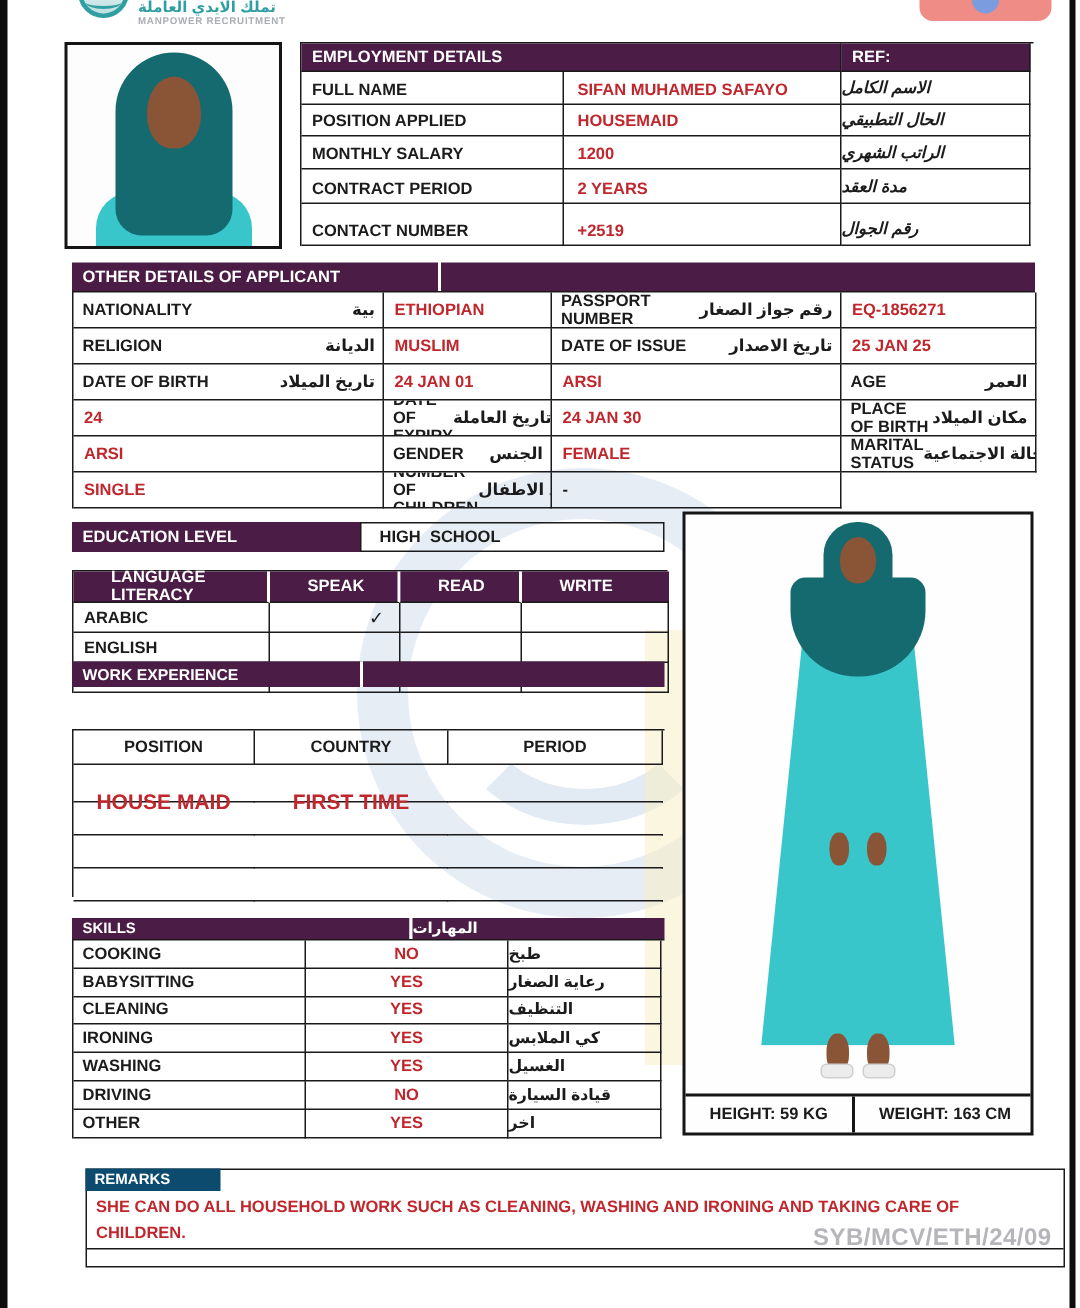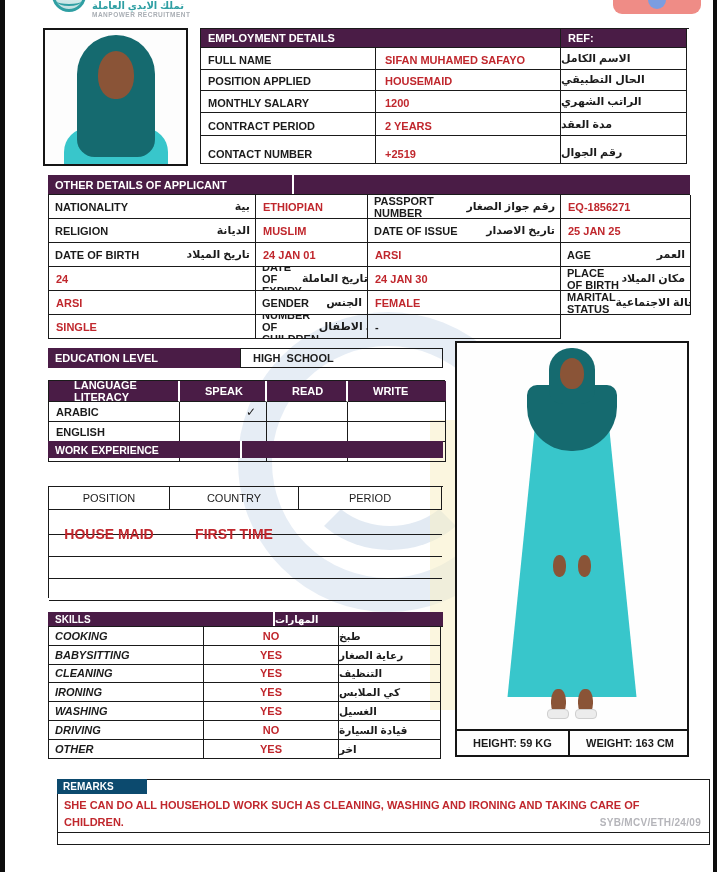--- a/index.html
+++ b/index.html
@@ -59,21 +59,21 @@
   
   .emp-table { position:absolute; left:200px; top:28px; width:489px; display:grid;
     grid-template-columns:175px 185px 126px;
     grid-template-rows:19px 22px 21px 22px 23px 28px; z-index:1; }
   .emp-table > div { font-size:11px; }
   .emp-head-main { grid-column:1/3; padding-left:7px; font-size:11px; }
   .emp-head-ref { padding-left:7px; font-size:11px; }
   .emp-label { font-weight:bold; padding-left:7px; align-items:flex-end; padding-bottom:3px; }
   .emp-value { font-weight:bold; padding-left:9px; align-items:flex-end; padding-bottom:3px; }
   .emp-arabic { justify-content:flex-end; padding-right:7px; font-weight:bold; font-size:11px;
-    align-items:flex-end; padding-bottom:4px; direction:rtl; }
+    align-items:flex-end; padding-bottom:4px; direction:rtl;font-style:italic; }
 
   
   .od-header { position:absolute; left:48px; top:175px; width:642px; height:19px; display:flex; z-index:1; }
   .od-header .seg1 { width:244px; height:100%; background:#4a1c46; color:#fff; font-weight:bold;
     font-size:11px; display:flex; align-items:center; padding-left:7px; }
   .od-header .gap { width:2px; height:100%; background:#ffffff; }
   .od-header .seg2 { flex:1; height:100%; background:#4a1c46; }
   .od-table { position:absolute; left:48px; top:194px; width:642px; display:grid;
     grid-template-columns:207px 112px 193px 130px; grid-auto-rows:24px; z-index:1; }
   .od-label { font-weight:bold; font-size:11px; padding:0 5px 0 6px;
@@ -99,33 +99,33 @@
   .lang-check { justify-content:flex-end; padding-right:10px; font-size:12px; font-weight:bold; }
 
   
   .we-bar { position:absolute; left:48px; top:441px; width:395px; height:17px; display:flex; z-index:1; }
   .we-bar .seg1 { width:192px; background:#4a1c46; color:#fff; font-weight:bold; font-size:10.5px;
     display:flex; align-items:center; padding-left:7px; }
   .we-bar .gap { width:2px; background:#fff; }
   .we-bar .seg2 { flex:1; background:#4a1c46; }
   .we-table { position:absolute; left:48px; top:486px; width:395px; display:grid;
     grid-template-columns:121px 129px 143px; grid-template-rows:23px 22px 22px 22px 22px; z-index:1; }
-  .we-colhead { font-weight:normal; font-size:11px; justify-content:center; }
+  .we-colhead { font-weight:bold; font-size:11px; justify-content:center; }
   .we-cell { font-weight:bold; font-size:14px; justify-content:center;margin-top:24px; }
 
   
   .sk-bar { position:absolute; left:48px; top:612px; width:395px; height:14px; display:flex; z-index:1; }
   .sk-bar .seg1 { width:225px; background:#4a1c46; color:#fff; font-weight:bold; font-size:10px;
     display:flex; align-items:center; padding-left:7px; }
   .sk-bar .gap { width:2px; background:#fff; }
   .sk-bar .seg2 { flex:1; background:#4a1c46; color:#fff; font-size:10px; font-weight:bold;
     display:flex; align-items:center; justify-content:flex-end; padding-right:6px; direction:rtl; }
   .sk-table { position:absolute; left:48px; top:626px; width:395px; display:grid;
     grid-template-columns:155px 135px 102px; grid-auto-rows:18.8px; z-index:1; }
-  .sk-name { font-weight:bold; font-size:11px; padding-left:6px;font-style:italic; }
+  .sk-name { font-weight:bold; font-size:11px; padding-left:6px; }
   .sk-value { font-weight:bold; font-size:11px; justify-content:center; }
   .sk-ar { justify-content:flex-end; padding-right:6px; font-size:10.5px; font-weight:bold; direction:rtl; }
 
   
   .body-box { position:absolute; left:455px; top:341px; width:234px; height:416px;
     border:2px solid #151515; background:#fefefe; z-index:1; }
   .body-photo { position:relative; width:100%; height:386px; overflow:hidden; }
   .fb-dress { position:absolute; left:40px; top:58px; width:150px; height:296px; background:#38c6cb;
     clip-path:polygon(27% 0, 73% 0, 93% 100%, 7% 100%); }
   .fb-drape { position:absolute; left:70px; top:42px; width:90px; height:66px; background:#156a6f;
@@ -148,21 +148,21 @@
   .body-info > div:first-child { border-right:2px solid #151515; }
 
   
   .remarks-box { position:absolute; left:57px; top:779px; width:653px; height:66px;
     border:1.5px solid #1a1a1a; z-index:1; background:transparent; }
   .remarks-tab { position:absolute; left:-1px; top:-1px; width:90px; height:15px; background:#0c4a6e;
     color:#fff; font-weight:bold; font-size:10px; display:flex; align-items:center; padding-left:6px; }
   .remarks-text { position:absolute; left:6px; top:17px; width:600px; color:#c0272d;
     font-weight:bold; font-size:11px; line-height:16.5px; }
   .remarks-divider { position:absolute; left:0; top:52px; width:100%; border-top:1.5px solid #1a1a1a; }
-  .remarks-ref { position:absolute; right:8px; top:37px; color:#b5b5ba; font-size:10px;
+  .remarks-ref { position:absolute; right:8px; top:37px; color:#b5b5ba; font-size:16px;
     font-weight:bold; letter-spacing:0.3px; }
 </style>
 </head>
 <body>
 
 <div id="page">
 
   <div class="edge edge-left"></div>
   <div class="edge edge-right"></div>
 

